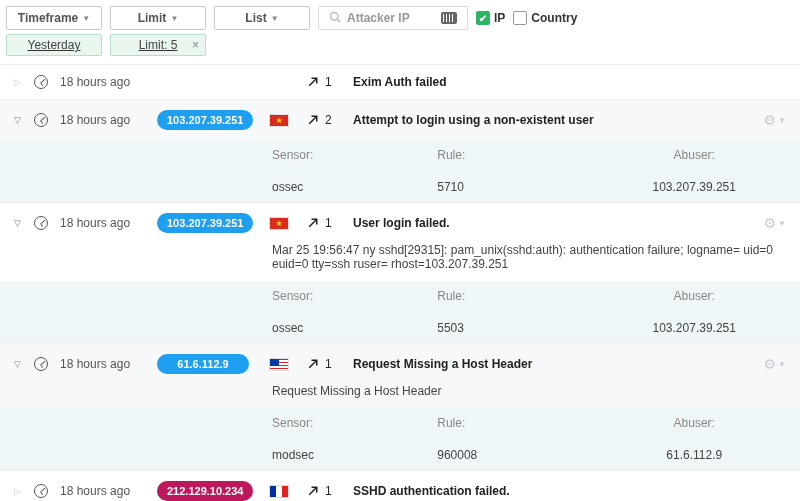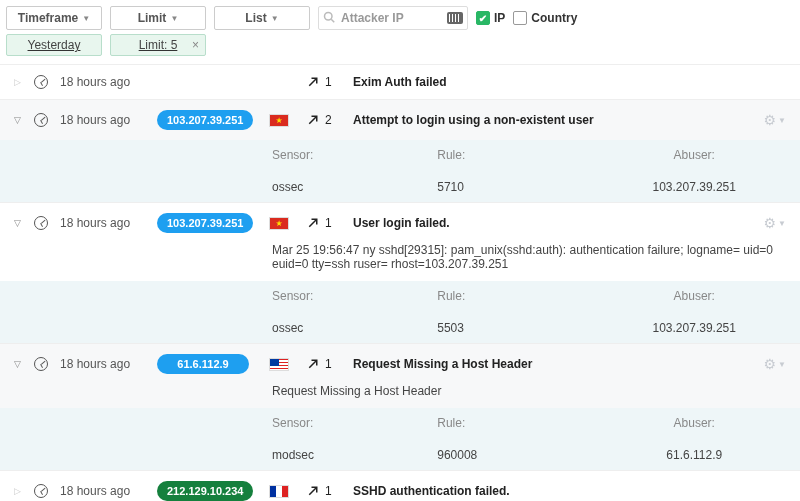--- a/index.html
+++ b/index.html
@@ -5,21 +5,21 @@
   * { box-sizing: border-box; margin: 0; padding: 0; }
   body { font-family: -apple-system, "Segoe UI", Arial, sans-serif; font-size: 12px; color: #333; background: #fff; width: 800px; }
   
   
   .toolbar     { display: flex; gap: 8px; padding: 6px 6px 4px 6px; align-items: center; font-weight: bold; }
   .dropdown    { border: 1px solid #ccc; background: #fff; border-radius: 2px; height: 24px;
                  min-width: 96px; display: flex; align-items: center; justify-content: center;
                  gap: 4px; cursor: pointer; font-size: 12px; color: #555; }
   .dropdown .caret { font-size: 8px; color: #888; }
   .searchbox   { border: 1px solid #ddd; border-radius: 2px; height: 24px; display: flex;
-                 align-items: center; padding: 0 4px; gap: 6px; flex: 0 0 150px; color: #999; }
+                 align-items: center; padding: 0 10px; gap: 6px; flex: 0 0 150px; color: #999; }
   .searchbox .mag { color: #bbb; }
   .kbd         { width: 16px; height: 12px; background: #666; border-radius: 2px; position: relative; }
   .kbd::after  { content: ""; position: absolute; inset: 2px; background: repeating-linear-gradient(90deg,#fff 0 1px,#666 1px 3px); }
   .chk         { display: flex; align-items: center; gap: 4px; font-size: 12px; }
   .chk-box     { width: 14px; height: 14px; border: 1px solid #999; border-radius: 2px; display: flex;
                  align-items: center; justify-content: center; font-size: 10px; color: #fff; }
   .chk-box.on  { background: #29b765; border-color: #29b765; }
   
   .chiprow     { display: flex; gap: 8px; padding: 0 6px 8px 6px; text-decoration: underline; }
   .chip        { border: 1px solid #b8decb; background: #e8f6ee; border-radius: 2px; height: 22px;
@@ -34,21 +34,21 @@
   .head        { display: flex; align-items: center; padding: 10px 14px; gap: 12px; }
   .expander    { color: #bbb; font-size: 9px; width: 8px; }
   .clock       { width: 14px; height: 14px; border: 1.5px solid #555; border-radius: 50%; position: relative; }
   .clock::before,.clock::after { content:""; position:absolute; background:#555; left:50%; top:50%; transform-origin:left top; }
   .clock::before{ width:5px; height:1.3px; transform:rotate(-40deg); }
   .clock::after { width:4px; height:1.3px; transform:rotate(60deg); }
   .time        { color:#555; width:85px; }
   .ip-pill     { border-radius: 11px; height: 20px; padding: 0 10px; display: inline-flex; align-items:center;
                  color:#fff; font-weight:600; font-size:11px; min-width:92px; justify-content:center; }
   .ip-blue     { background:#1e9ff0; }
-  .ip-grey     { background:#15803d; }
+  .ip-grey     { background:#be185d; }
   .ip-slot     { width:100px; display:flex; }
   .flag        { width:20px; height:13px; border:1px solid #ddd; display:flex; flex-direction:column; }
   .flag-vn     { background:#da2b1f; position:relative; }
   .flag-vn::after{ content:"★"; position:absolute; inset:0; display:flex; align-items:center; justify-content:center;
                    color:#ffde00; font-size:8px; }
   .flag-my     { background:repeating-linear-gradient(#d22 0 1.5px,#fff 1.5px 3px); position:relative; }
   .flag-my::after{ content:""; position:absolute; left:0; top:0; width:9px; height:7px; background:#003aa0; }
   .flag-fr div { flex:1; }
   .flag-fr     { flex-direction:row; }
   .trend       { display:flex; align-items:center; gap:6px; width:34px; color:#222; }

